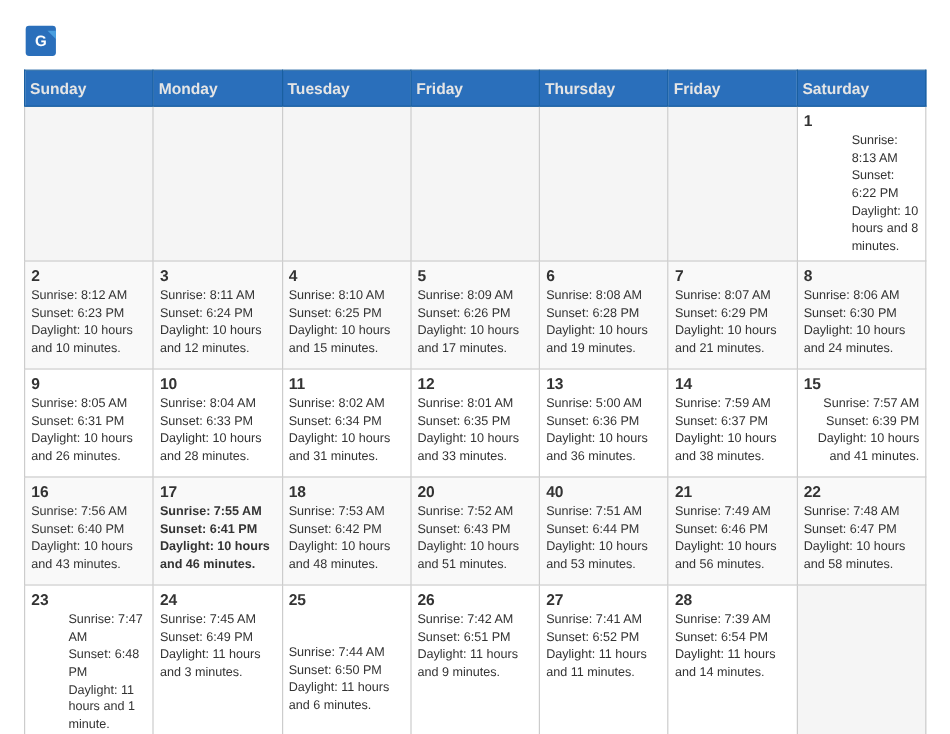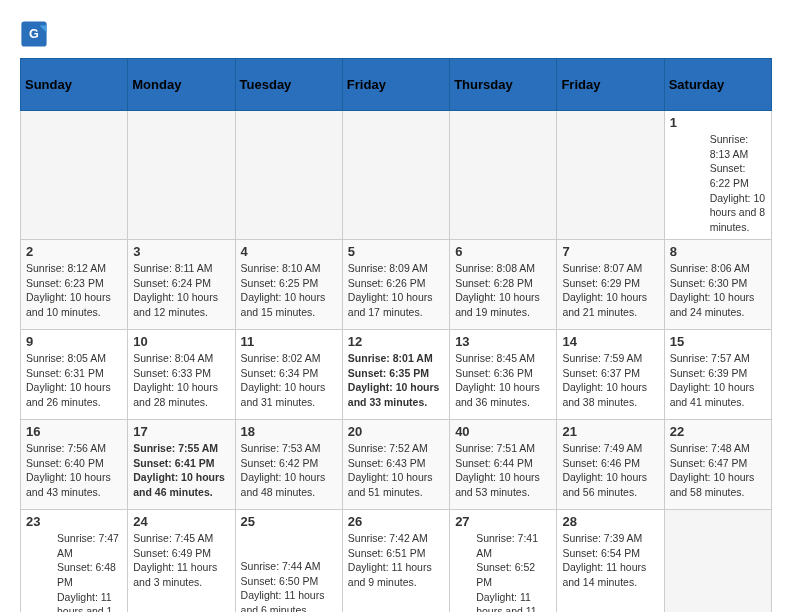--- a/index.html
+++ b/index.html
@@ -39,24 +39,24 @@
       font-size: 16px;
       color: #555;
     }
     .calendar {
       width: 100%;
       border-collapse: collapse;
       border: 1px solid #ccc;
     }
     .calendar th {
       background: #2a6fbb;
-      color: #000000;
+      color: #e5e5e5;
       font-size: 13px;
       font-weight: bold;
-      padding: 18px 4px;
+      padding: 7px 4px;
       text-align: left;
       border: 1px solid #1a5fa0;
     }
     .calendar td {
       vertical-align: top;
       border: 1px solid #ccc;
       padding: 4px 5px;
       font-size: 11px;
       color: #333;
       width: calc(100% / 7);
@@ -184,39 +184,39 @@
 Daylight: 10 hours and 28 minutes.</div>
         </td>
         <td class="row-bg-white">
           <span class="day-num">11</span>
           <div class="day-info" style="white-space: pre-wrap;">Sunrise: 8:02 AM
 Sunset: 6:34 PM
 Daylight: 10 hours and 31 minutes.</div>
         </td>
         <td class="row-bg-white">
           <span class="day-num">12</span>
-          <div class="day-info" style="white-space: pre-wrap; font-weight: bold;">Sunrise: 8:01 AM
+          <div class="day-info" style="white-space: pre-wrap;">Sunrise: 8:01 AM
 Sunset: 6:35 PM
 Daylight: 10 hours and 33 minutes.</div>
         </td>
         <td class="row-bg-white">
           <span class="day-num">13</span>
-          <div class="day-info" style="white-space: pre-wrap;">Sunrise: 8:45 AM
+          <div class="day-info" style="white-space: pre-wrap;">Sunrise: 5:00 AM
 Sunset: 6:36 PM
 Daylight: 10 hours and 36 minutes.</div>
         </td>
         <td class="row-bg-white">
           <span class="day-num">14</span>
           <div class="day-info" style="white-space: pre-wrap;">Sunrise: 7:59 AM
 Sunset: 6:37 PM
 Daylight: 10 hours and 38 minutes.</div>
         </td>
         <td class="row-bg-white">
           <span class="day-num">15</span>
-          <div class="day-info" style="white-space: pre-wrap;">Sunrise: 7:57 AM
+          <div class="day-info" style="white-space: pre-wrap; text-align: right;">Sunrise: 7:57 AM
 Sunset: 6:39 PM
 Daylight: 10 hours and 41 minutes.</div>
         </td>
       </tr>
       <tr>
         <td class="row-bg-light">
           <span class="day-num">16</span>
           <div class="day-info" style="white-space: pre-wrap;">Sunrise: 7:56 AM
 Sunset: 6:40 PM
 Daylight: 10 hours and 43 minutes.</div>
@@ -278,21 +278,21 @@
 Daylight: 11 hours and 6 minutes.</div>
         </td>
         <td class="row-bg-white">
           <span class="day-num">26</span>
           <div class="day-info" style="white-space: pre-wrap;">Sunrise: 7:42 AM
 Sunset: 6:51 PM
 Daylight: 11 hours and 9 minutes.</div>
         </td>
         <td class="row-bg-white">
           <span class="day-num">27</span>
-          <div class="day-info" style="white-space: pre-wrap; margin-left: 21px;">Sunrise: 7:41 AM
+          <div class="day-info" style="white-space: pre-wrap;">Sunrise: 7:41 AM
 Sunset: 6:52 PM
 Daylight: 11 hours and 11 minutes.</div>
         </td>
         <td class="row-bg-white">
           <span class="day-num">28</span>
           <div class="day-info" style="white-space: pre-wrap;">Sunrise: 7:39 AM
 Sunset: 6:54 PM
 Daylight: 11 hours and 14 minutes.</div>
         </td>
         <td class="row-bg-white empty"></td>

